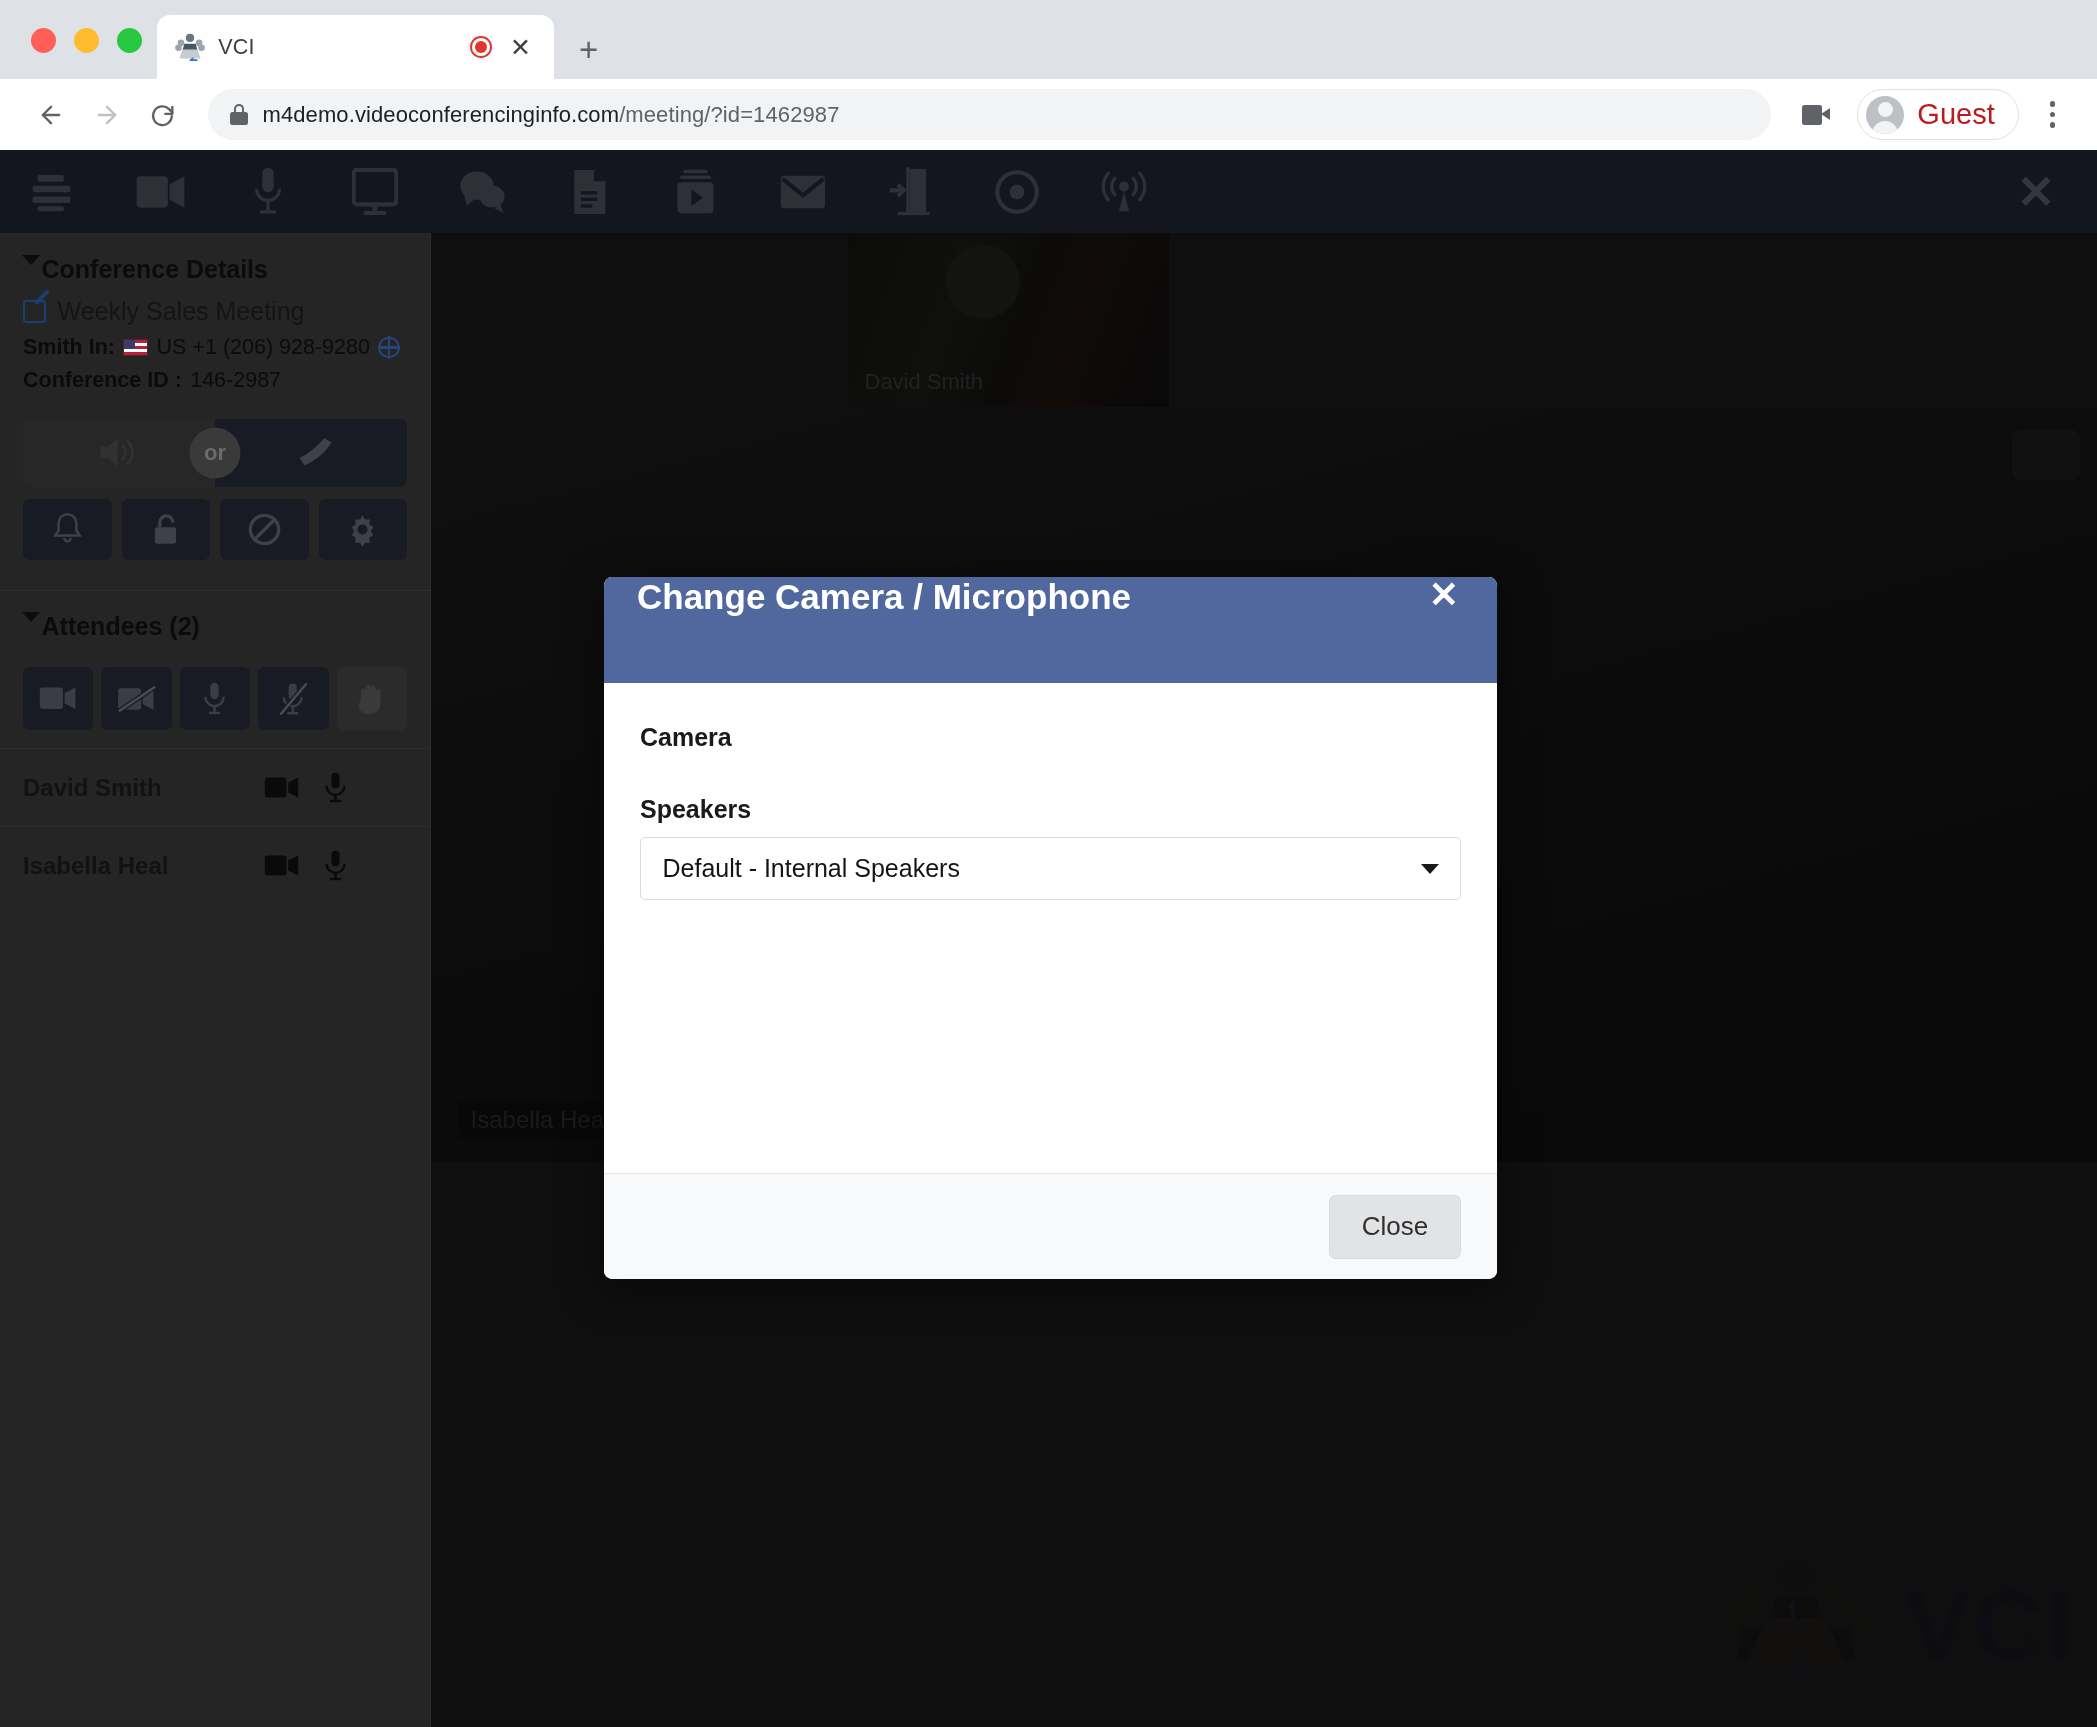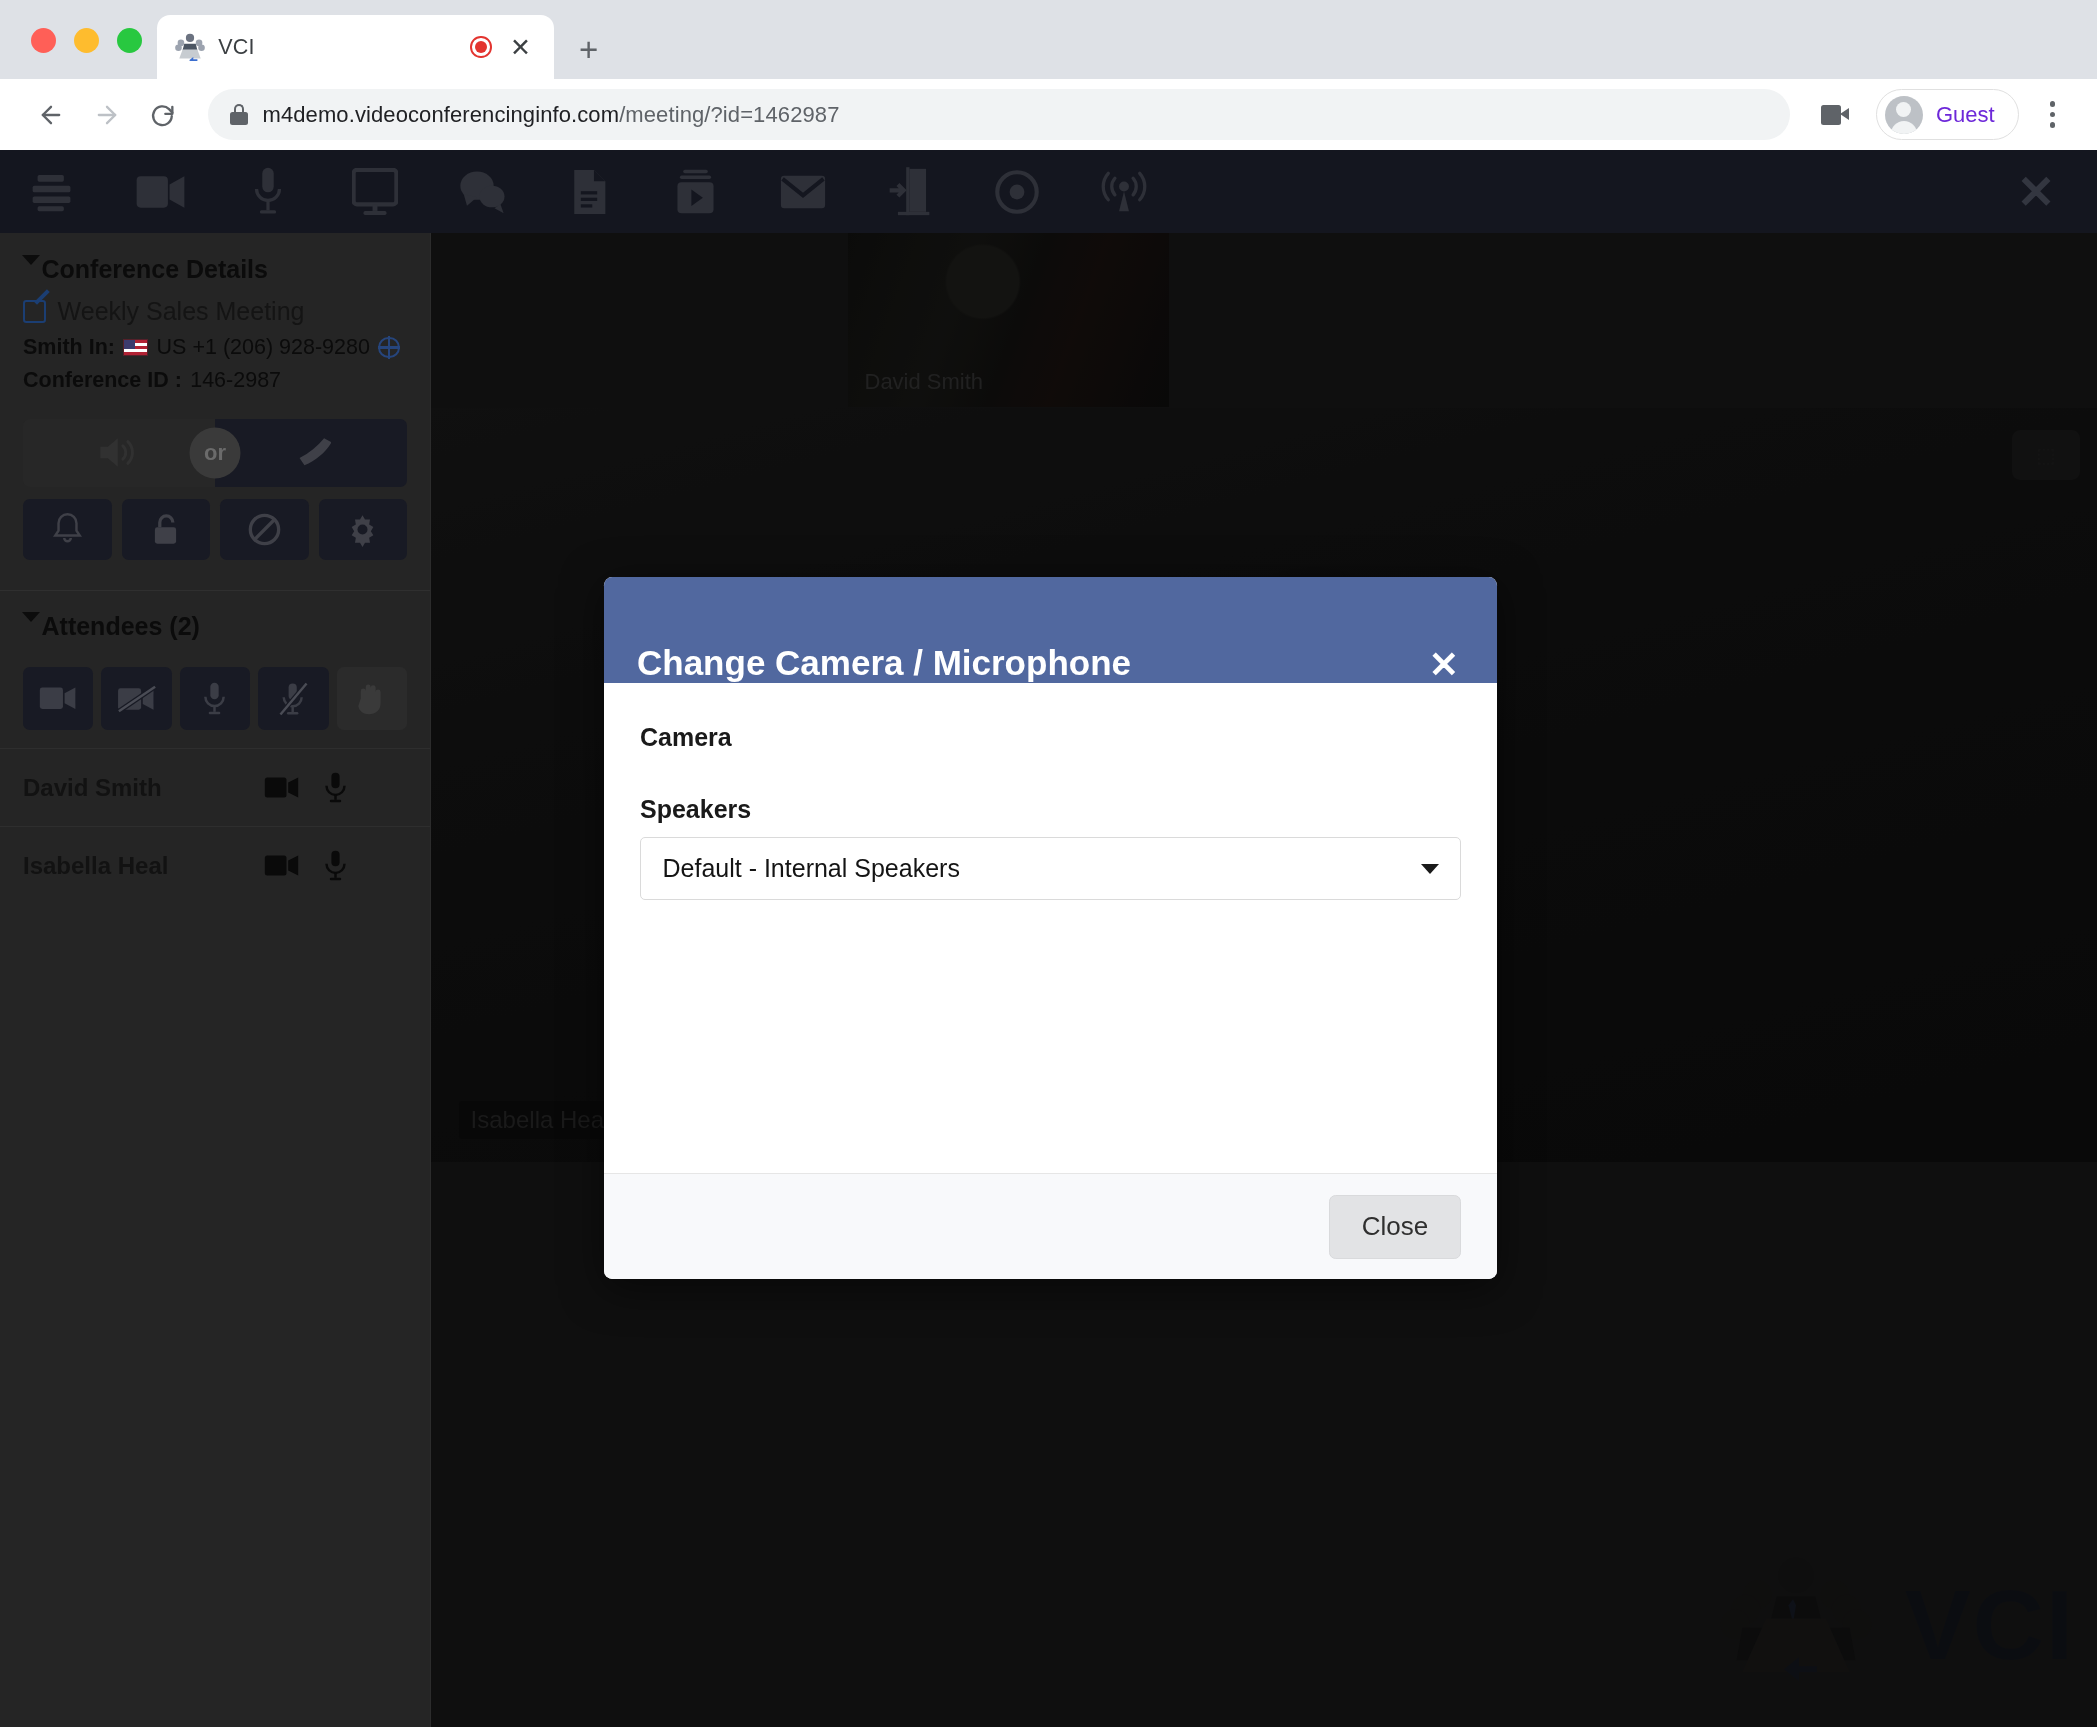--- a/index.html
+++ b/index.html
@@ -69,21 +69,21 @@
   .cam-glyph .lens{position:absolute;right:0;top:3.3px;width:0;height:0;border-top:6.6px solid transparent;border-bottom:6.6px solid transparent;border-right:9px solid #5f6368;}
   .profile {
     display:flex; align-items:center; gap:13.2px; height:51px;
     border:1.7px solid #e0e0e0; border-radius: 28px; padding: 0 23px 0 8.3px; flex:none; margin-left:10px;
   }
   .avatar {
     width: 38px;height:38px;border-radius:50%;background:#bdc1c6; position:relative; overflow:hidden; flex:none;
   }
   .avatar::before{content:"";position:absolute;top:6.6px;left:11.6px;width:15px;height:15px;border-radius:50%;background:#f1f3f4;}
   .avatar::after{content:"";position:absolute;top:25px;left:5.8px;width:26.5px;height:20px;border-radius:13.2px 13.2px 0 0;background:#f1f3f4;}
-  .profile-name{font-size:22px;color:#6d28d9;}
+  .profile-name{font-size:29px;color:#b91c1c;}
   .kebab { width:41px;display:flex;flex-direction:column;align-items:center;gap:5px;flex:none;margin-left:8.3px;}
   .kebab i{width:5.8px;height:5.8px;border-radius:50%;background:#5f6368;display:block;}
 
   
   .app {
     position:absolute; left:0; top:150px; width:2098px; height:1577px;
     background:#232323; overflow:hidden;
   }
   .app-toolbar{
     position:absolute;left:0;top:0;width:2098px;height:83px;background:#14161f;
@@ -197,21 +197,21 @@
   .overlay{
     position:absolute;inset:0;background:rgba(0,0,0,.55);
   }
   .modal{
     position:absolute;left:604px;top:427px;width:893px;height:702px;
     background:#fff;border-radius:8.3px;overflow:hidden;
     box-shadow:0 8.3px 41px rgba(0,0,0,.5);
     display:flex;flex-direction:column;
   }
   .modal-head{
-    height:106px;background:#51689f;display:flex;align-items:flex-end;
+    height:106px;background:#51689f;display:flex;align-items:flex-start;
     padding:0 33px;justify-content:space-between;
   }
   .modal-title{font-size:35px;font-weight:700;color:#fff;}
   .modal-x{font-size:36px;font-weight:700;color:#fff;line-height:1;padding:0 5px;}
   .modal-body{flex:1;padding:40px 36px 8.3px 36px;background:#fff;}
   .field{margin-bottom:43px;}
   .field-label{font-size:25px;font-weight:700;color:#1a1a1a;margin-bottom:13.2px;}
   .select{
     height:63px;border:0.8px solid #dadada;border-radius:5px;background:#fff;
     display:flex;align-items:center;padding:0 21.5px;justify-content:space-between;

